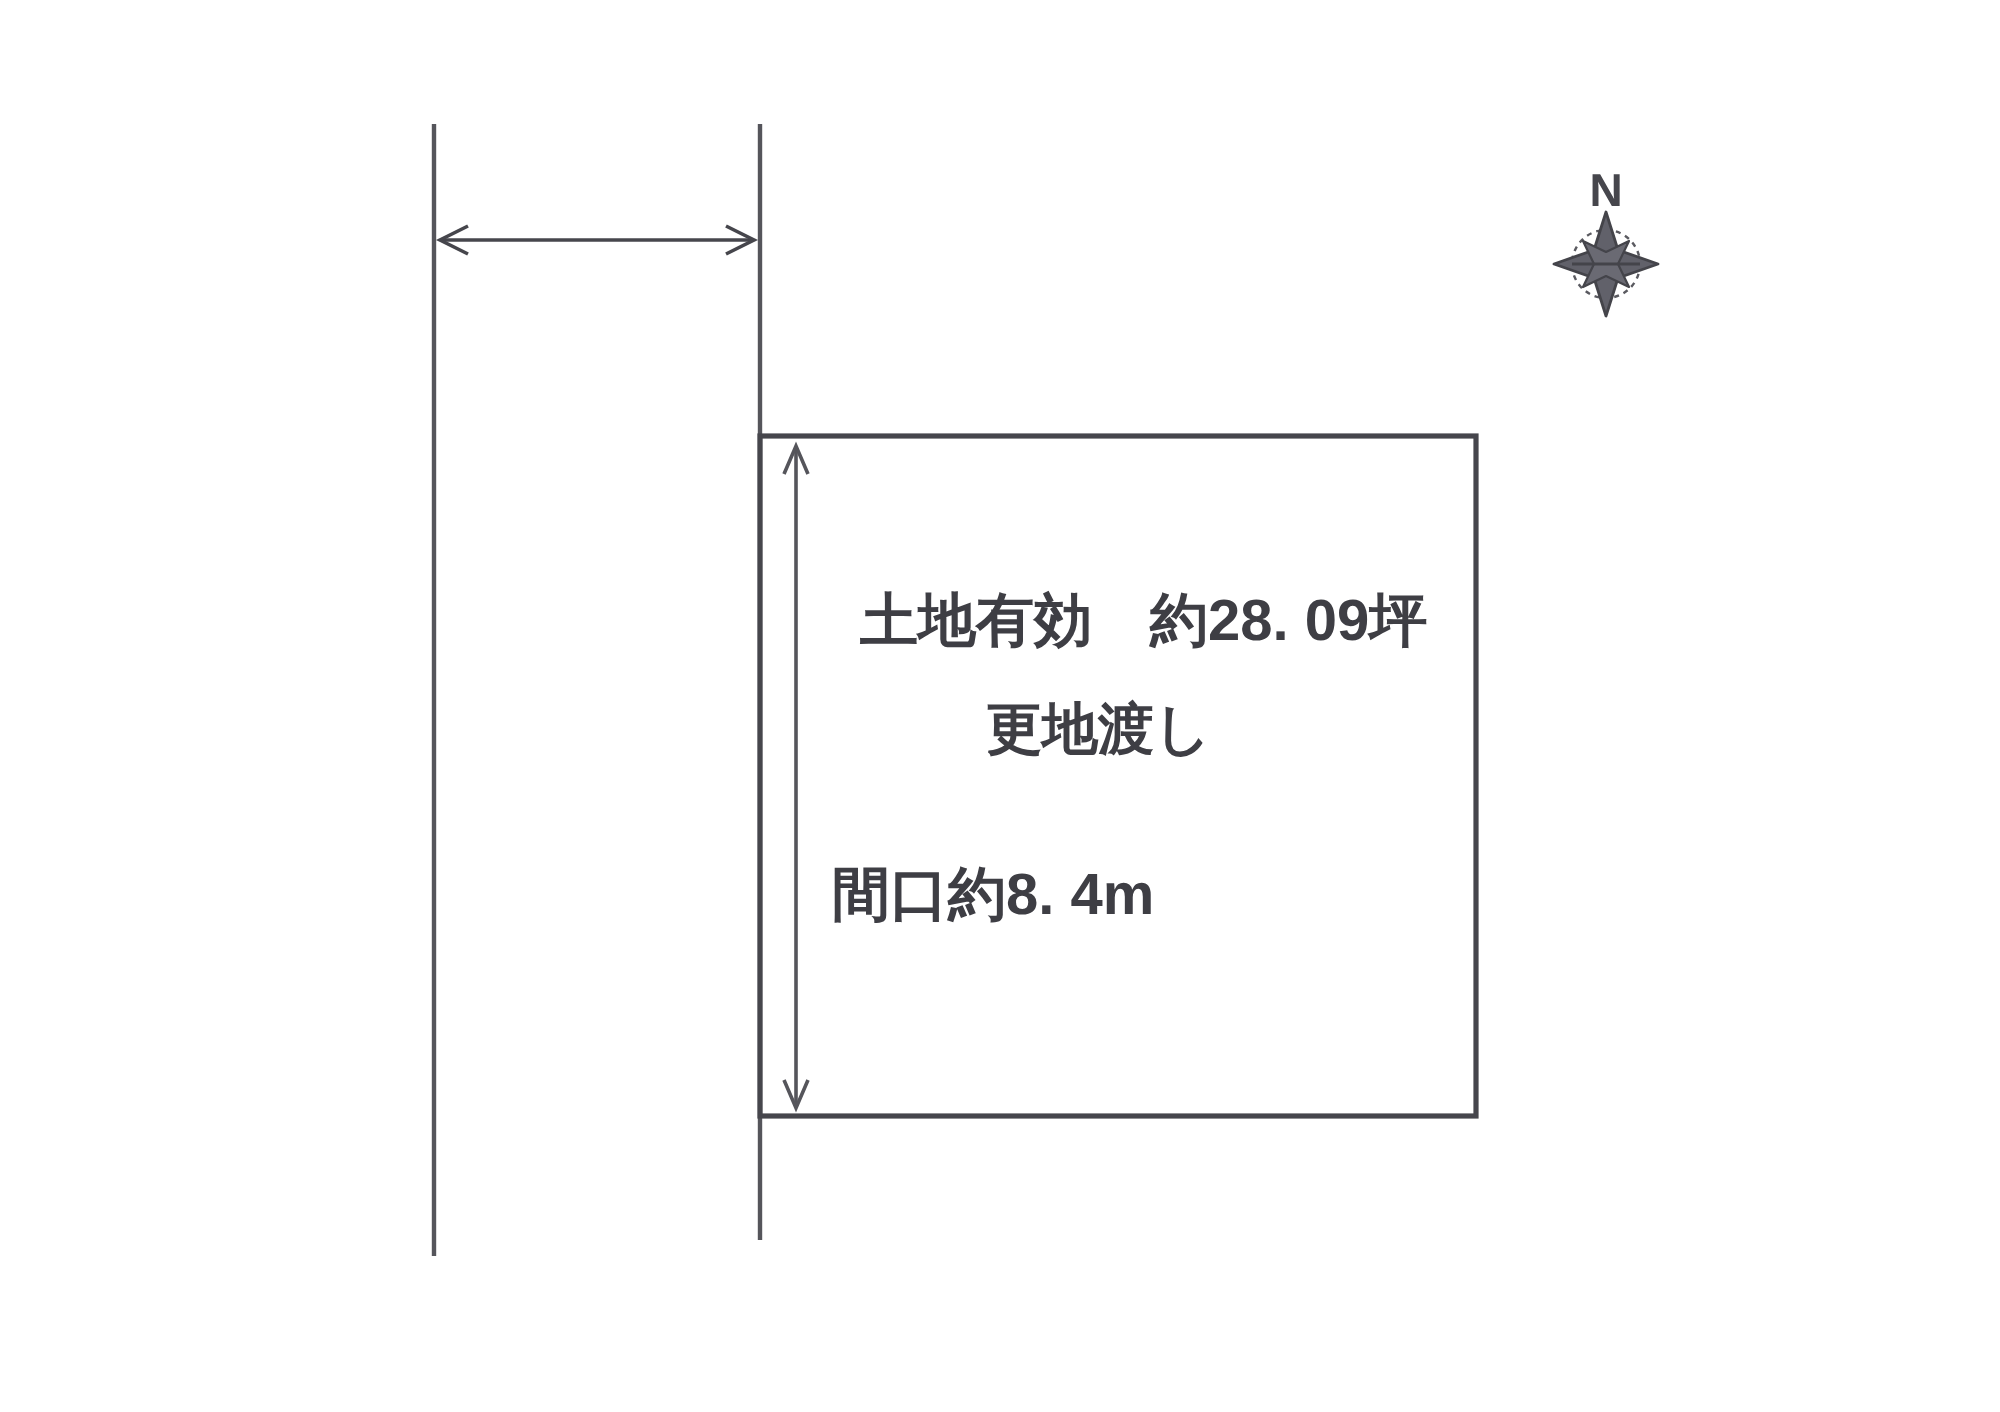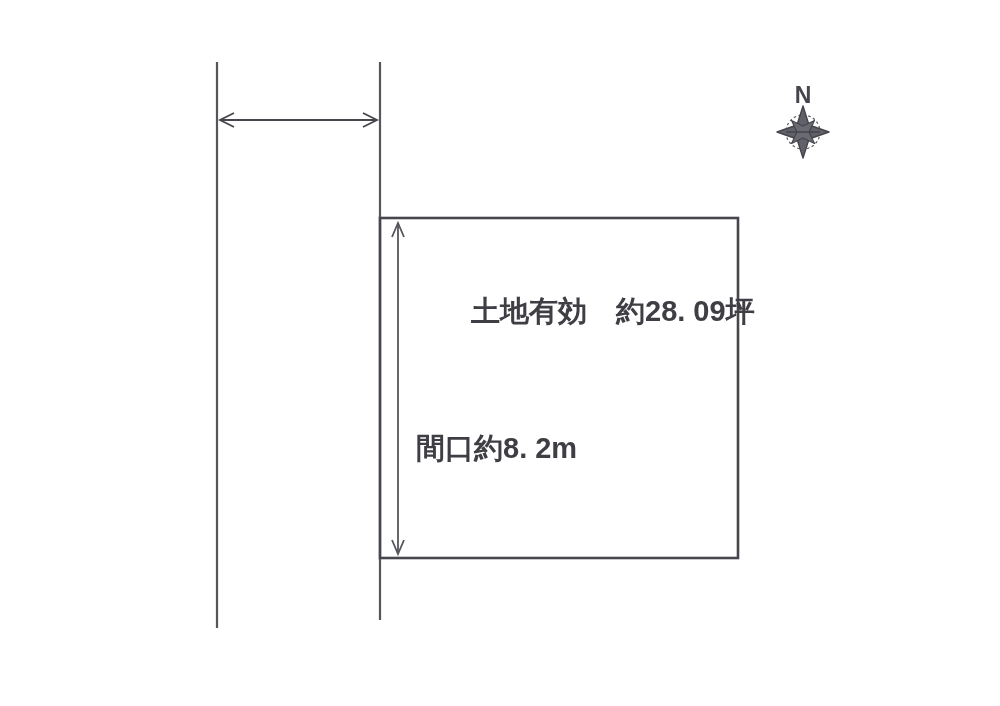--- a/index.html
+++ b/index.html
@@ -30,21 +30,20 @@
   .road-width-label {
     left: 241px;
     top: 161px;
     font-size: 30px;
     letter-spacing: 1px;
   }
   .area-label {
     left: 430px;
     top: 297px;
     font-size: 29px;
-    margin-left: 41px;
   }
   .condition-label {
     left: 493px;
     top: 351px;
     font-size: 28px;
   }
   .frontage-label {
     left: 416px;
     top: 434px;
     font-size: 29px;
@@ -85,18 +84,19 @@
       <circle cx="803" cy="132" r="17" fill="none" stroke="#5a5a60" stroke-width="1.2" stroke-dasharray="2.5,2.5"></circle>
       <path d="M803,106 L809,125 L829,132 L809,139 L803,158 L797,139 L777,132 L797,125 Z" fill="#61616a" stroke="#44444a" stroke-width="1.4" stroke-linejoin="round"></path>
       <path d="M814.5,120.5 L809,132 L814.5,143.5 L803,138 L791.5,143.5 L797,132 L791.5,120.5 L803,126 Z" fill="#6a6a73" stroke="#44444a" stroke-width="1.1" stroke-linejoin="round"></path>
       <line x1="786" y1="132" x2="820" y2="132" stroke="#44444a" stroke-width="1.6"></line>
     </g>
   </svg>
 
 
   <div class="label area-label">土地有効　約28. 09坪</div>
 
+  <div class="label condition-label">更地渡し</div>
 
-  <div class="label frontage-label">間口約8. 2m</div>
+  <div class="label frontage-label">間口約8. 4m</div>
 
   <div class="label north-label">N</div>
 
 </div>
 
 </body></html>

